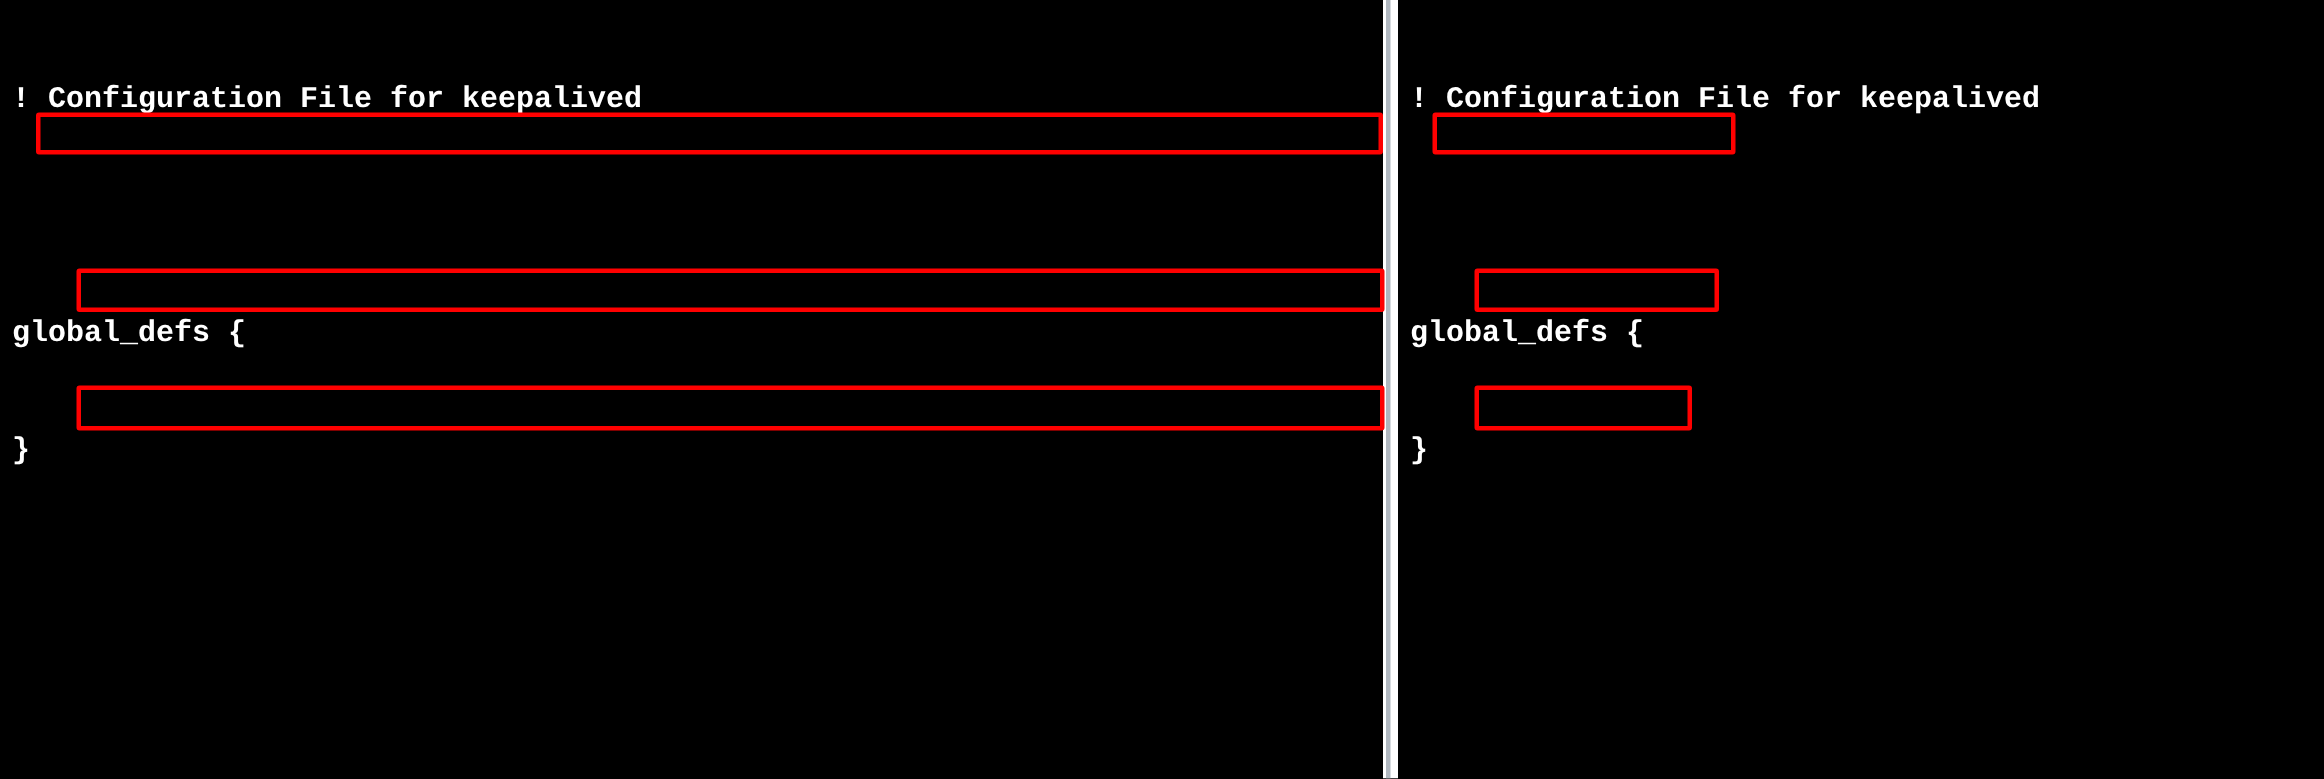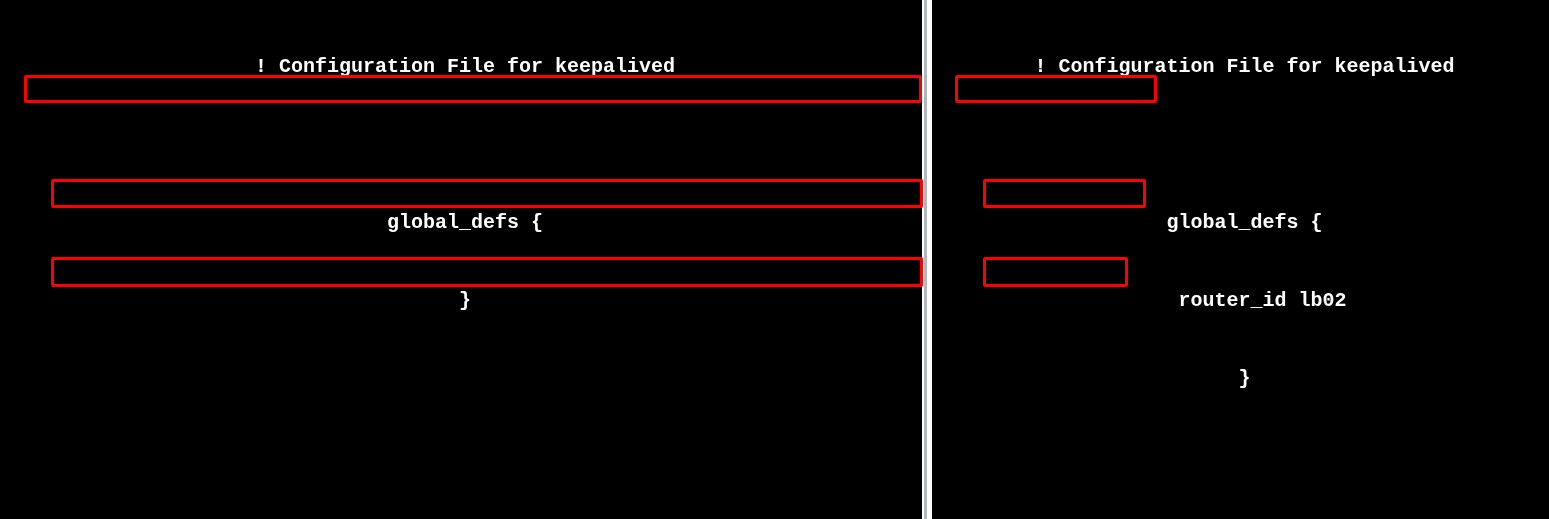--- a/index.html
+++ b/index.html
@@ -53,21 +53,21 @@
       z-index: 10;
     }
     
     .hl1 { left: 24px; top: 75px; width: 898px; height: 28px; }
     .hl2 { left: 51px; top: 179px; width: 872px; height: 29px; }
     .hl3 { left: 51px; top: 257px; width: 872px; height: 30px; }
     
     .hlr1 { left: 23px; top: 75px; width: 202px; height: 28px; }
     .hlr2 { left: 51px; top: 179px; width: 163px; height: 29px; }
     .hlr3 { left: 51px; top: 257px; width: 145px; height: 30px; }
-    .code-line { white-space: pre; text-align: center; }
+    .code-line { white-space: pre; }
   </style>
 </head>
 <body>
 
 <div class="pane pane-left">
   <div class="code-line">! Configuration File for keepalived</div>
   <div class="code-line">&nbsp;</div>
   <div class="code-line">global_defs {</div>
   <div class="code-line">}</div>
   <div class="code-line">&nbsp;</div>
@@ -89,21 +89,20 @@
   <div class="hl hl2"></div>
   <div class="hl hl3"></div>
 </div>
 
 <div class="divider"></div>
 
 <div class="pane pane-right">
   <div class="code-line">! Configuration File for keepalived</div>
   <div class="code-line">&nbsp;</div>
   <div class="code-line">global_defs {</div>
-  <div class="code-line">   router_id lb02</div>
   <div class="code-line">}</div>
   <div class="code-line">&nbsp;</div>
   
   
   
   
   
   
   
   

